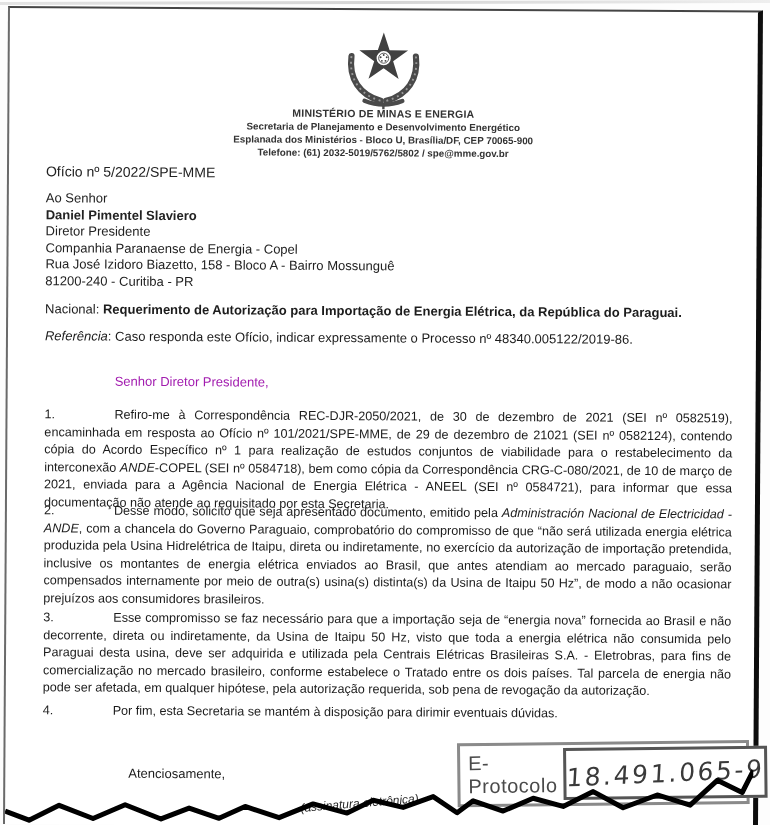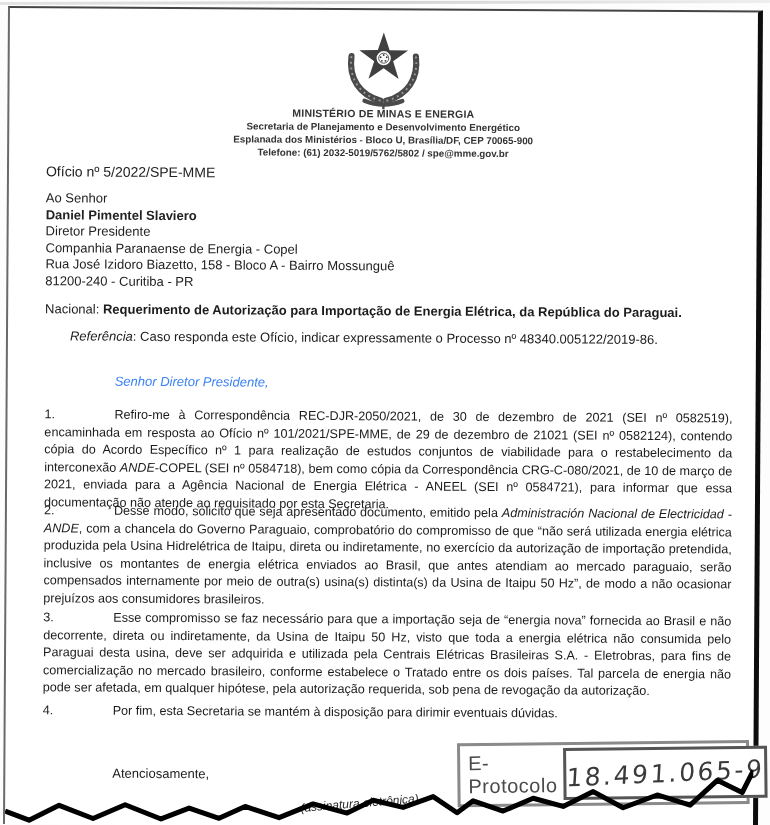--- a/index.html
+++ b/index.html
@@ -29,30 +29,30 @@
     color:#333;font-weight:bold;line-height:13px;
   }
   .lh-ministry{font-size:10.5px;letter-spacing:.2px;}
   .lh-line{font-size:9.8px;}
   .ofc{position:absolute;left:37px;top:155px;font-size:14px;color:#222;}
   .recipient{position:absolute;left:37px;top:182px;font-size:13px;line-height:16.5px;color:#222;}
   .recipient .bold{font-weight:bold;}
   .assunto{position:absolute;left:37px;top:293px;font-size:13px;color:#1c1c1c;}
   .assunto b{font-weight:bold;}
   .referencia{position:absolute;left:37px;top:320px;font-size:13px;color:#1c1c1c;}
-  .referencia i{font-style:italic;margin-left:25px;}
-  .greeting{position:absolute;left:107px;top:365px;font-size:13px;color:#3b82f6;font-style:italic;}
+  .referencia i{font-style:italic;}
+  .greeting{position:absolute;left:107px;top:365px;font-size:13px;color:#a21caf;}
   p.body{
     position:absolute;left:37px;width:688px;margin:0;
     font-size:12.6px;line-height:17.6px;text-align:justify;color:#1c1c1c;
   }
   .p1{top:398px;} .p2{top:494px;} .p3{top:601px;} .p4{top:694px;}
   .pnum{display:inline-block;width:70px;}
   .seg-i{font-style:italic;}
-  .closing{position:absolute;left:107px;top:757px;font-size:13px;color:#1c1c1c;}
+  .closing{position:absolute;left:123px;top:757px;font-size:13px;color:#1c1c1c;}
   .sig-note{
     position:absolute;left:295px;top:786px;font-size:12px;font-style:italic;
     color:#2a2a2a;transform:rotate(-5deg);white-space:nowrap;
   }
   .stamp{
     position:absolute;left:452px;top:730px;width:292px;height:64px;
     border:3px solid #8a8a8a;background:#fff;
     display:flex;align-items:center;box-sizing:border-box;
     transform:rotate(-1deg);
   }

